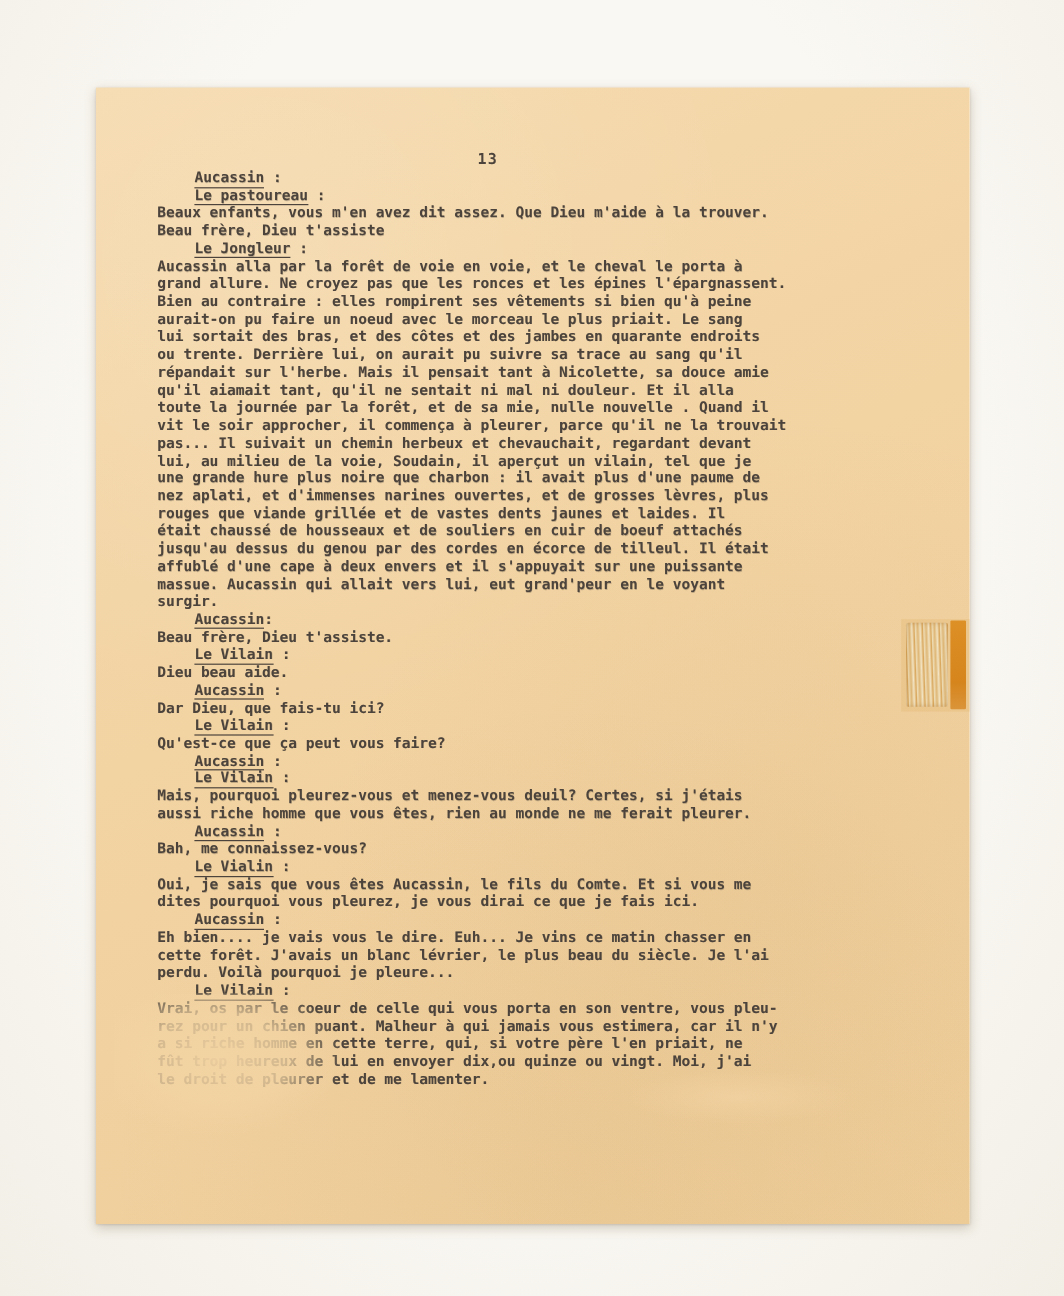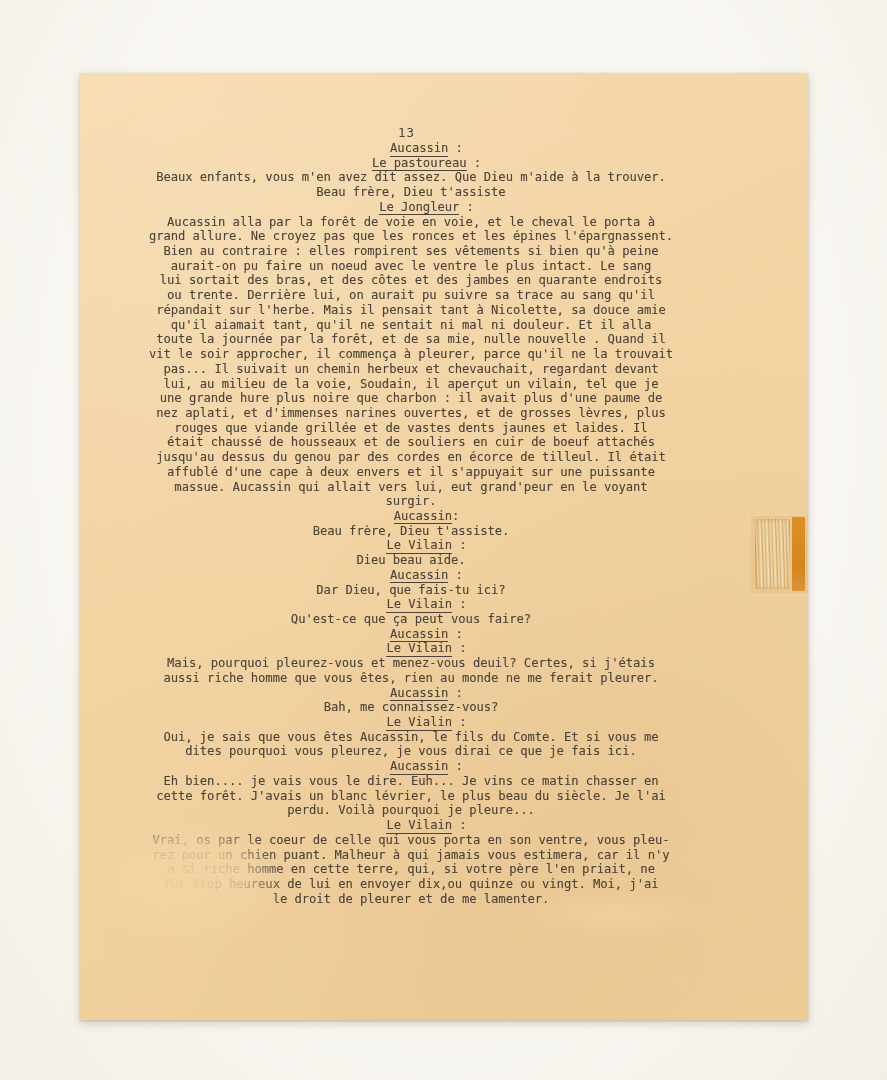--- a/index.html
+++ b/index.html
@@ -5,38 +5,39 @@
   html,body{margin:0;padding:0;}
   body{
     width:887px;height:1080px;position:relative;overflow:hidden;
     background:radial-gradient(ellipse at 50% 40%, #faf8f3 55%, #f2efe7 100%);
     font-family:"DejaVu Sans Mono", monospace;
   }
   .paper{
     position:absolute;left:80px;top:73px;width:728px;height:947px;
     background:linear-gradient(155deg,#f6dbb0 0%,#f2d3a2 45%,#eecd99 100%);
     box-shadow:0 3px 9px rgba(110,90,60,0.28), 0 1px 2px rgba(110,90,60,0.22);
+    font-weight:bold;
   }
   .paper::before{ 
     content:"";position:absolute;inset:0;pointer-events:none;
     background:
       radial-gradient(circle at 20% 15%, rgba(255,255,255,0.10), transparent 40%),
       radial-gradient(circle at 80% 70%, rgba(160,110,50,0.05), transparent 45%),
       radial-gradient(circle at 55% 95%, rgba(160,110,50,0.06), transparent 40%);
   }
   .pagenum{
     position:absolute;left:318px;top:52px;width:60px;
     font-size:12.5px;color:#4c443c;letter-spacing:1px;
   }
   .textblock{
     position:absolute;left:51px;top:68px;width:560px;
     font-size:12.1px;line-height:14.72px;color:#4c443c;
     text-shadow:0.3px 0.3px 0 rgba(76,68,60,0.30);
   }
-  .line{white-space:pre;height:14.72px;text-align:center;}
+  .line{white-space:pre;height:14.72px;}
   .heading{padding-left:31px;}
   .u{border-bottom:1px solid currentColor;padding-bottom:0.5px;}
   .fade-patch{position:absolute;pointer-events:none;}
   .fade-a{
     left:15px;top:755px;width:190px;height:118px;
     background:radial-gradient(ellipse at 45% 45%, rgba(242,211,162,0.96) 0%, rgba(242,211,162,0.80) 40%, rgba(242,211,162,0) 72%);
   }
   .fade-b{
     left:440px;top:818px;width:190px;height:46px;
     background:radial-gradient(ellipse, rgba(242,211,162,0.72) 0%, rgba(242,211,162,0) 70%);
@@ -63,21 +64,21 @@
   <div class="pagenum">13</div>
   <div class="textblock">
       <div class="line heading"><span class="u">Aucassin</span> :</div>
       <div class="line heading"><span class="u">Le pastoureau</span> :</div>
       <div class="line">Beaux enfants, vous m'en avez dit assez. Que Dieu m'aide à la trouver.</div>
       <div class="line">Beau frère, Dieu t'assiste</div>
       <div class="line heading"><span class="u">Le Jongleur</span> :</div>
       <div class="line">Aucassin alla par la forêt de voie en voie, et le cheval le porta à</div>
       <div class="line">grand allure. Ne croyez pas que les ronces et les épines l'épargnassent.</div>
       <div class="line">Bien au contraire : elles rompirent ses vêtements si bien qu'à peine</div>
-      <div class="line">aurait-on pu faire un noeud avec le ventre le plus intact. Le sang</div>
+      <div class="line">aurait-on pu faire un noeud avec le morceau le plus priait. Le sang</div>
       <div class="line">lui sortait des bras, et des côtes et des jambes en quarante endroits</div>
       <div class="line">ou trente. Derrière lui, on aurait pu suivre sa trace au sang qu'il</div>
       <div class="line">répandait sur l'herbe. Mais il pensait tant à Nicolette, sa douce amie</div>
       <div class="line">qu'il aiamait tant, qu'il ne sentait ni mal ni douleur. Et il alla</div>
       <div class="line">toute la journée par la forêt, et de sa mie, nulle nouvelle . Quand il</div>
       <div class="line">vit le soir approcher, il commença à pleurer, parce qu'il ne la trouvait</div>
       <div class="line">pas... Il suivait un chemin herbeux et chevauchait, regardant devant</div>
       <div class="line">lui, au milieu de la voie, Soudain, il aperçut un vilain, tel que je</div>
       <div class="line">une grande hure plus noire que charbon : il avait plus d'une paume de</div>
       <div class="line">nez aplati, et d'immenses narines ouvertes, et de grosses lèvres, plus</div>

